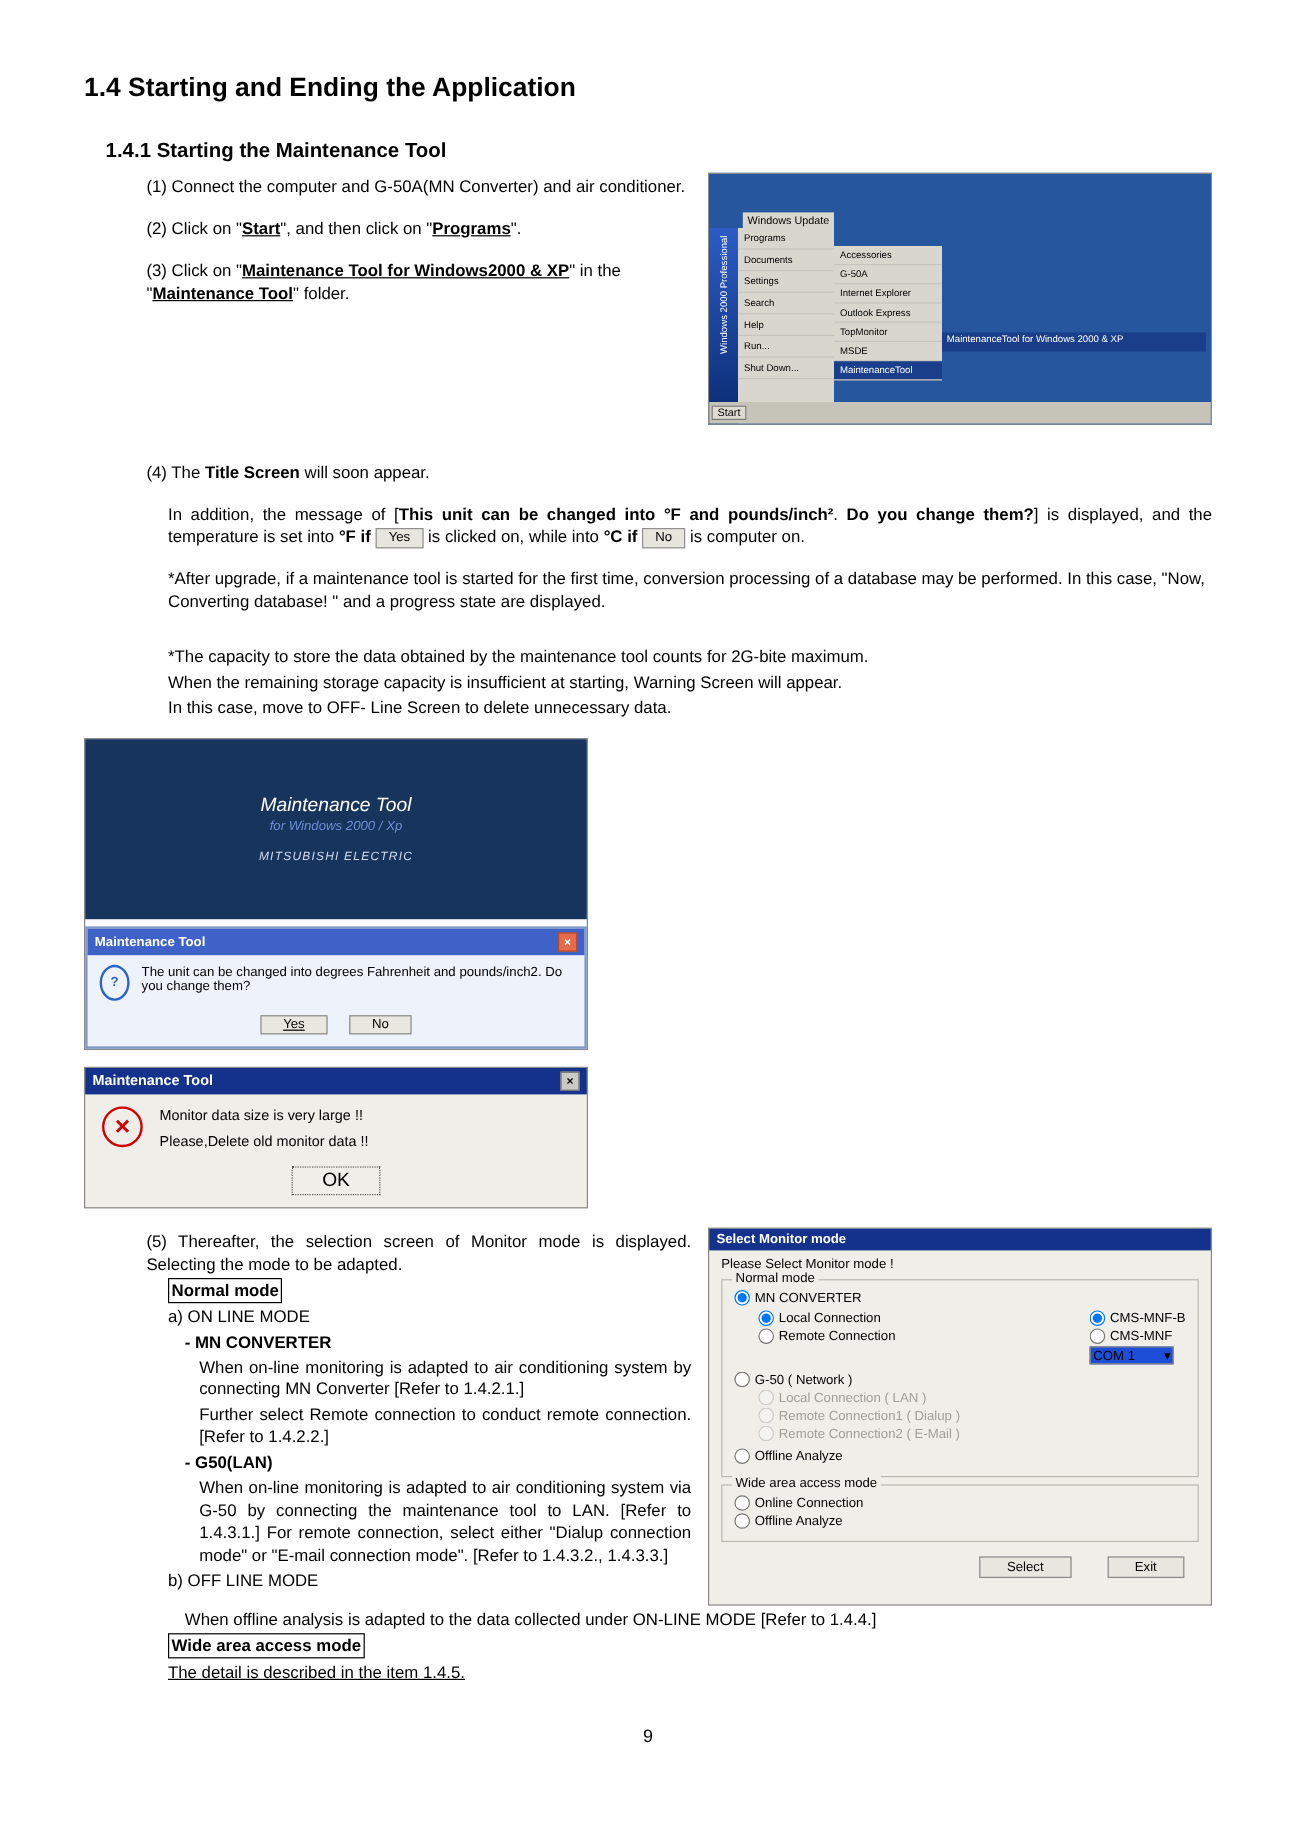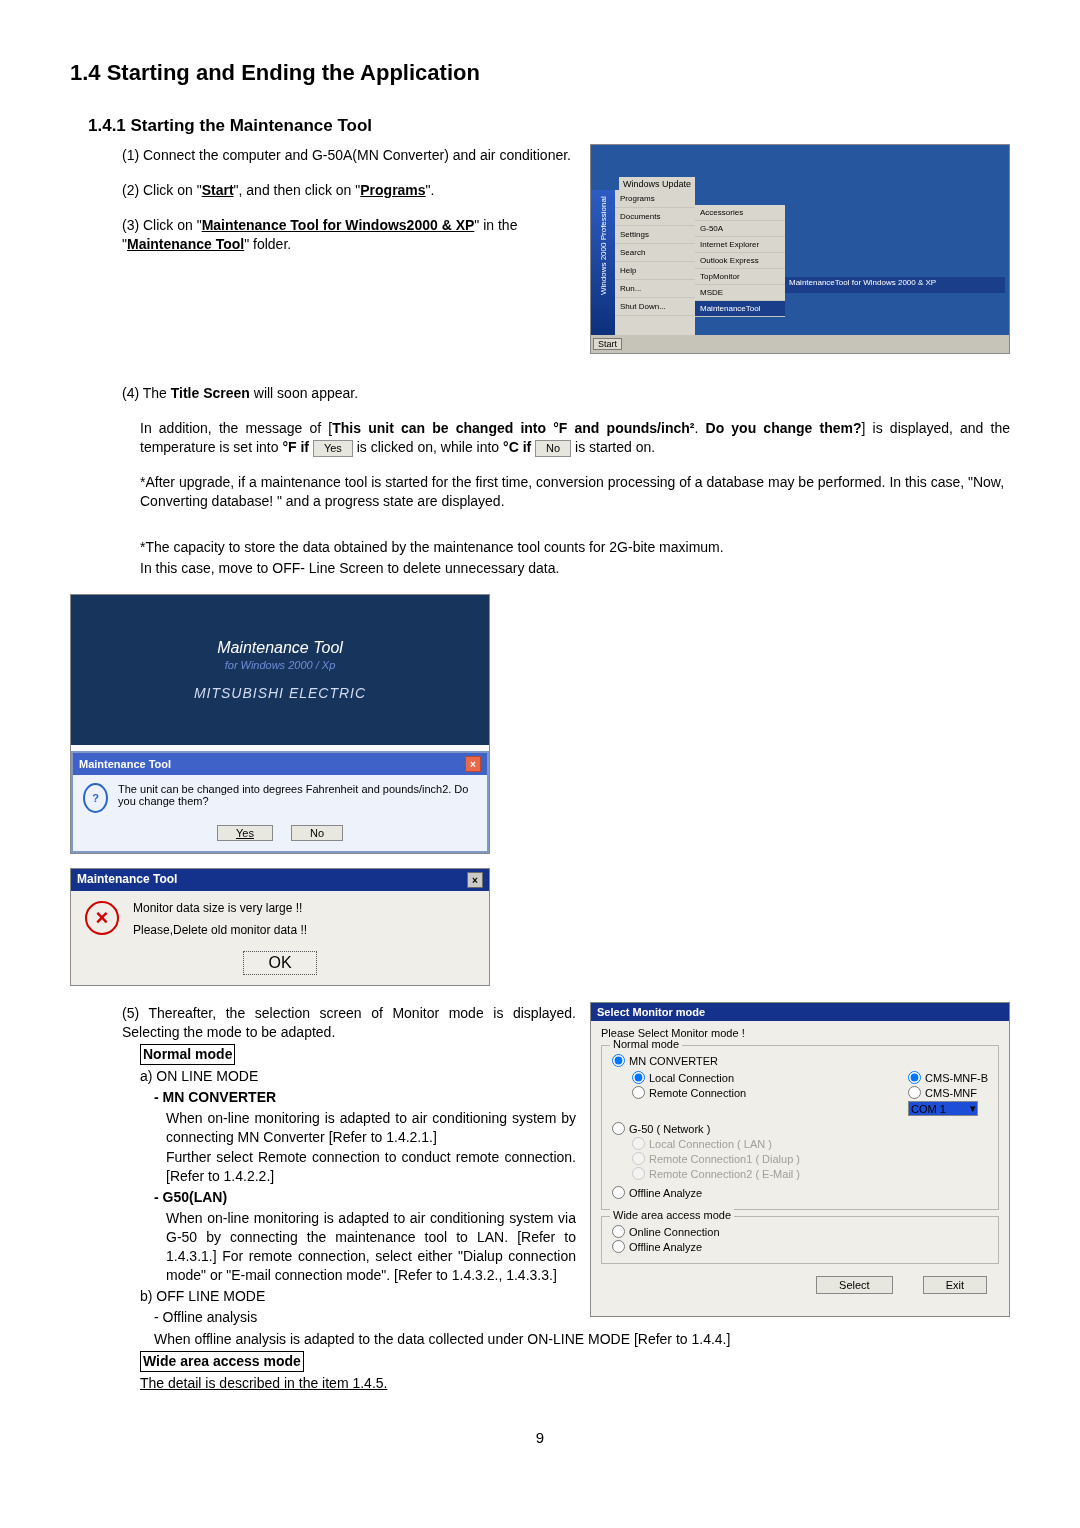--- a/index.html
+++ b/index.html
@@ -90,21 +90,21 @@
 
   
   .fig-title { padding:0; }
   .fig-title .splash{
     height:150px;background:#17345d;color:#ccd7ea;
     display:flex;flex-direction:column;align-items:center;justify-content:center;
     font-size:11px;
   }
   .fig-title .splash .mt{font-size:16px;font-style:italic;color:#fff;}
   .fig-title .splash .sub{font-style:italic;color:#6f8dd7;margin-top:2px;}
-  .fig-title .splash .me{margin-top:14px;font-size:14px;letter-spacing:1px;color:#d2dbf0;font-style:italic;}
+  .fig-title .splash .me{margin-top:14px;font-size:10px;letter-spacing:1px;color:#d2dbf0;font-style:italic;}
   .winbox{border:2px solid #7e98c8;background:#eef2fb;font-size:11px;margin-top:6px;}
   .winbox .titlebar{background:#3e62c7;color:#fff;font-weight:bold;padding:3px 6px;display:flex;justify-content:space-between;align-items:center;}
   .winbox .titlebar .x{background:#e86a4a;color:#fff;border:1px solid #b24a30;width:14px;height:14px;display:inline-flex;align-items:center;justify-content:center;font-size:10px;}
   .winbox .body{display:flex;gap:10px;padding:8px 10px;align-items:flex-start;}
   .q-icon{width:26px;height:26px;border:2px solid #2a66c8;border-radius:50%;color:#2a66c8;display:flex;align-items:center;justify-content:center;font-weight:bold;}
   .winbox .btnrow{display:flex;gap:18px;justify-content:center;padding:4px 0 10px;}
   .winbtn{background:#e8e8e0;border:1px solid #888;padding:1px 18px;font-size:11px;}
 
   
   .fig-warn{border:1px solid #888;background:#efeee8;}
@@ -191,26 +191,27 @@
   <div class="left-col">
     <p class="indent1">
       <span>(4) The </span><span class="b">Title Screen</span><span> will soon appear.</span>
     </p>
 
     <p class="indent2 pad-top justify">
       <span>In addition, the message of [</span><span class="b">This unit can be changed into °F and pounds/inch²</span><span>. </span><span class="b">Do you change them?</span><span>] is displayed, and the temperature is set into </span><span class="b">°F if</span>
       <span class="yesno-inline">Yes</span>
       <span> is clicked on, while into </span><span class="b">°C if</span>
       <span class="yesno-inline">No</span>
-      <span> is started on.</span>
+      <span> is computer on.</span>
     </p>
 
     <p class="indent2 pad-top">*After upgrade, if a maintenance tool is started for the first time, conversion processing of a database may be performed. In this case, "Now, Converting database! " and a progress state are displayed.</p>
 
     <p class="indent2 pad-top-lg">*The capacity to store the data obtained by the maintenance tool counts for 2G-bite maximum.</p>
+    <p class="indent2">When the remaining storage capacity is insufficient at starting, Warning Screen will appear.</p>
     <p class="indent2">In this case, move to OFF- Line Screen to delete unnecessary data.</p>
   </div>
 
   <div class="right-col">
     <div class="figure fig-title">
       <div class="splash">
         <div class="mt">Maintenance Tool</div>
         <div class="sub">for  Windows 2000 / Xp</div>
         <div class="me">MITSUBISHI ELECTRIC</div>
       </div>
@@ -254,21 +255,20 @@
   <div class="left-col">
     <p class="indent1 justify">(5) Thereafter, the selection screen of Monitor mode is displayed. Selecting the mode to be adapted.</p>
     <p class="indent2"><span class="boxed b">Normal mode</span></p>
     <p class="indent2">a) ON LINE MODE</p>
     <p class="indent3 b">- MN CONVERTER</p>
     <p class="indent4 justify">When on-line monitoring is adapted to air conditioning system by connecting MN Converter [Refer to 1.4.2.1.]</p>
     <p class="indent4 justify">Further select Remote connection to conduct remote connection. [Refer to 1.4.2.2.]</p>
     <p class="indent3 b">- G50(LAN)</p>
     <p class="indent4 justify">When on-line monitoring is adapted to air conditioning system via G-50 by connecting the maintenance tool to LAN. [Refer to 1.4.3.1.] For remote connection, select either "Dialup connection mode" or "E-mail connection mode". [Refer to 1.4.3.2., 1.4.3.3.]</p>
     <p class="indent2">b) OFF LINE MODE</p>
-    <p class="indent3">- Offline analysis</p>
   </div>
 
   <div class="right-col">
     <div class="fig-select">
       <div class="tb">Select Monitor mode</div>
       <div class="inner">
         <div>Please Select Monitor mode !</div>
 
         <div class="fset">
           <span class="lg">Normal mode</span>

